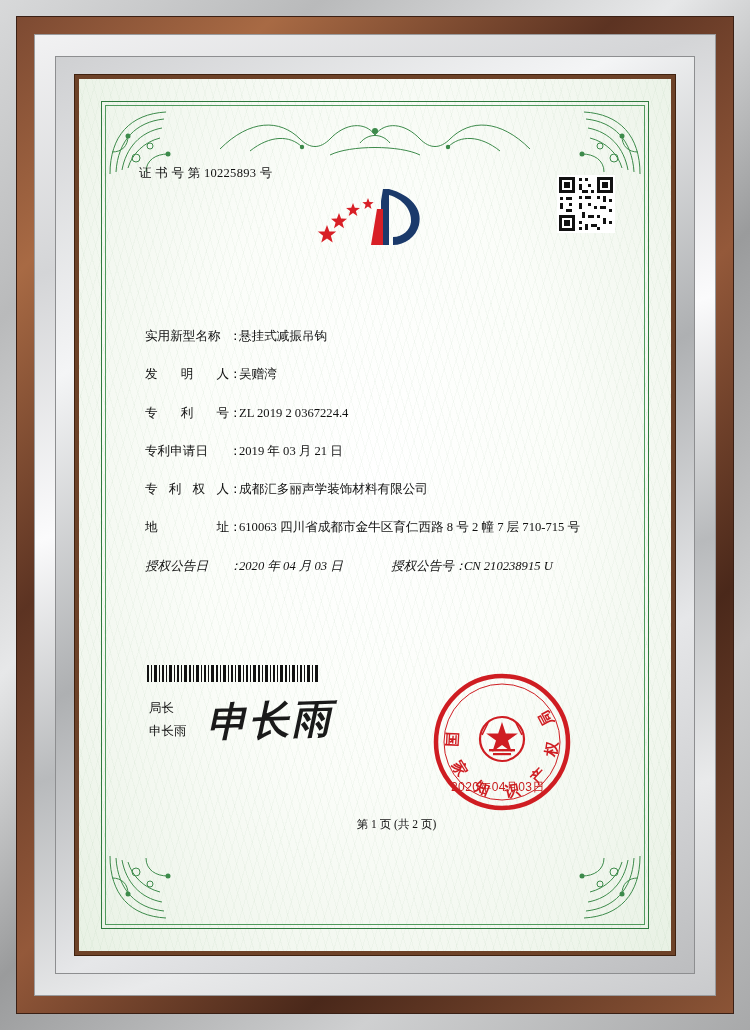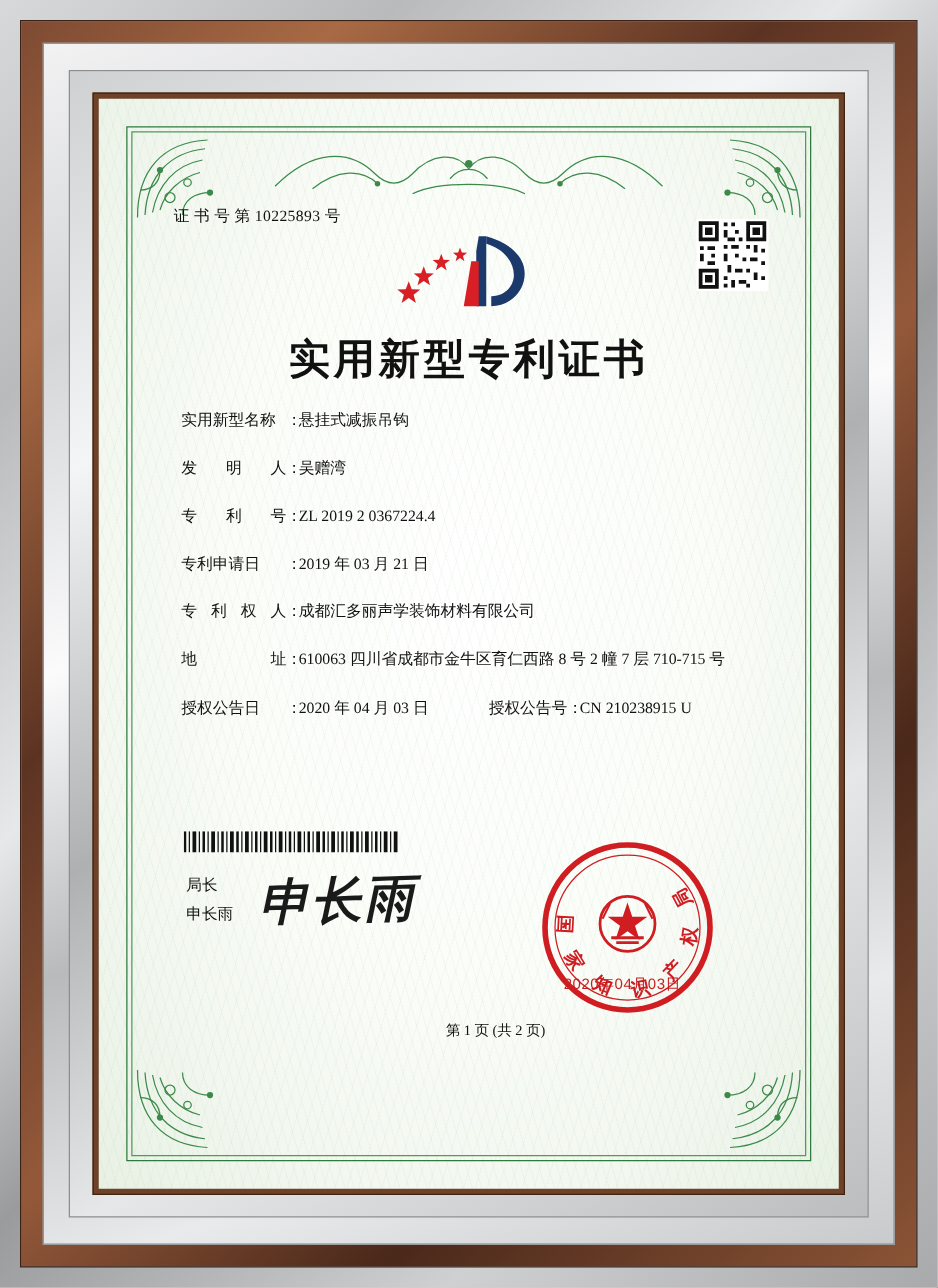--- a/index.html
+++ b/index.html
@@ -178,20 +178,21 @@
   }
   .field-sep {
     flex: 0 0 auto;
     width: 10px;
     text-align: center;
   }
   .inline-pair {
     display: flex;
     align-items: flex-end;
     width: 100%;
+    font-style: italic;
   }
   .inline-pair .half-label {
     flex: 0 0 auto;
     white-space: nowrap;
     margin-left: 48px;
   }
 
   .paragraphs {
     position: absolute;
     left: 66px; top: 430px;
@@ -407,21 +408,20 @@
             <rect x="52" y="46" width="3" height="3"></rect>
           <rect x="22" y="46" width="3" height="3"></rect>
             <rect x="28" y="49" width="3" height="6"></rect>
             <rect x="34" y="49" width="6" height="3"></rect>
           <rect x="40" y="52" width="3" height="3"></rect>
             <rect x="22" y="52" width="3" height="3"></rect>
         </g>
       </svg>
     </div>
 
-    <div class="title">实用新型专利证书</div>
 
     <div class="fields">
 
       <div class="field-row">
         <div class="field-label">实用新型名称</div>
         <div class="field-sep">：</div>
         <div class="field-value">悬挂式减振吊钩</div>
       </div>
 
       <div class="field-row">

